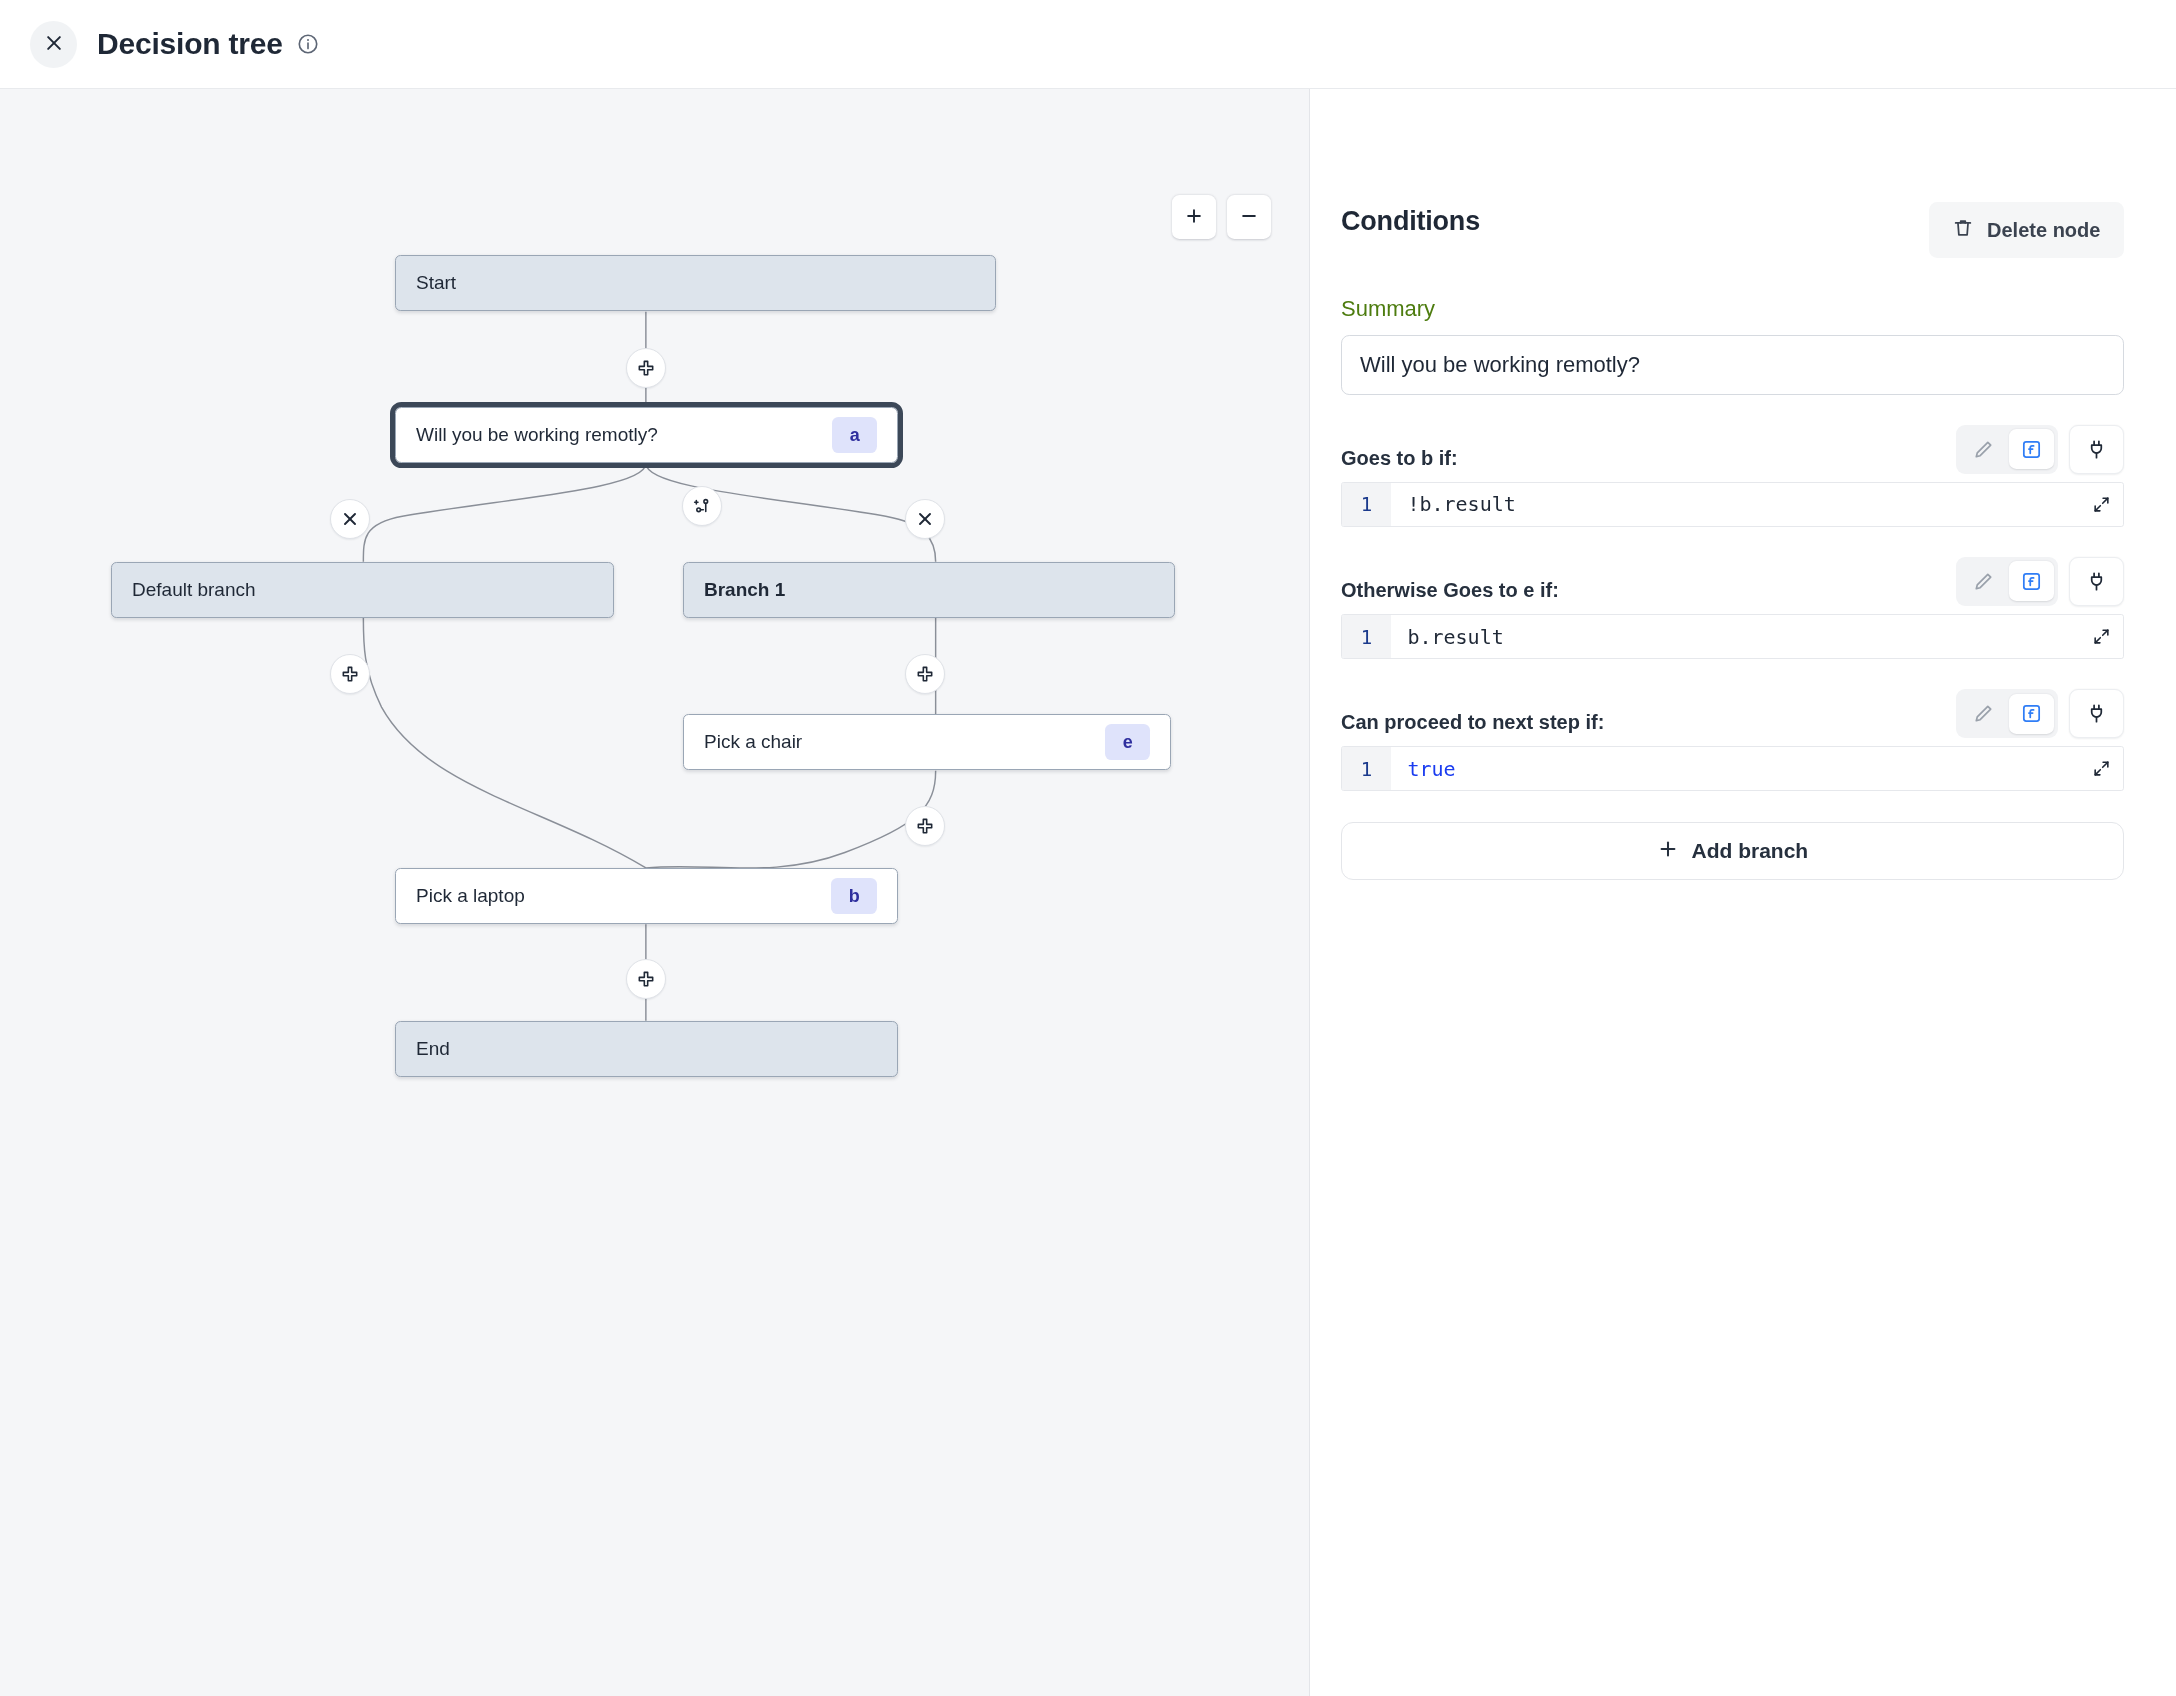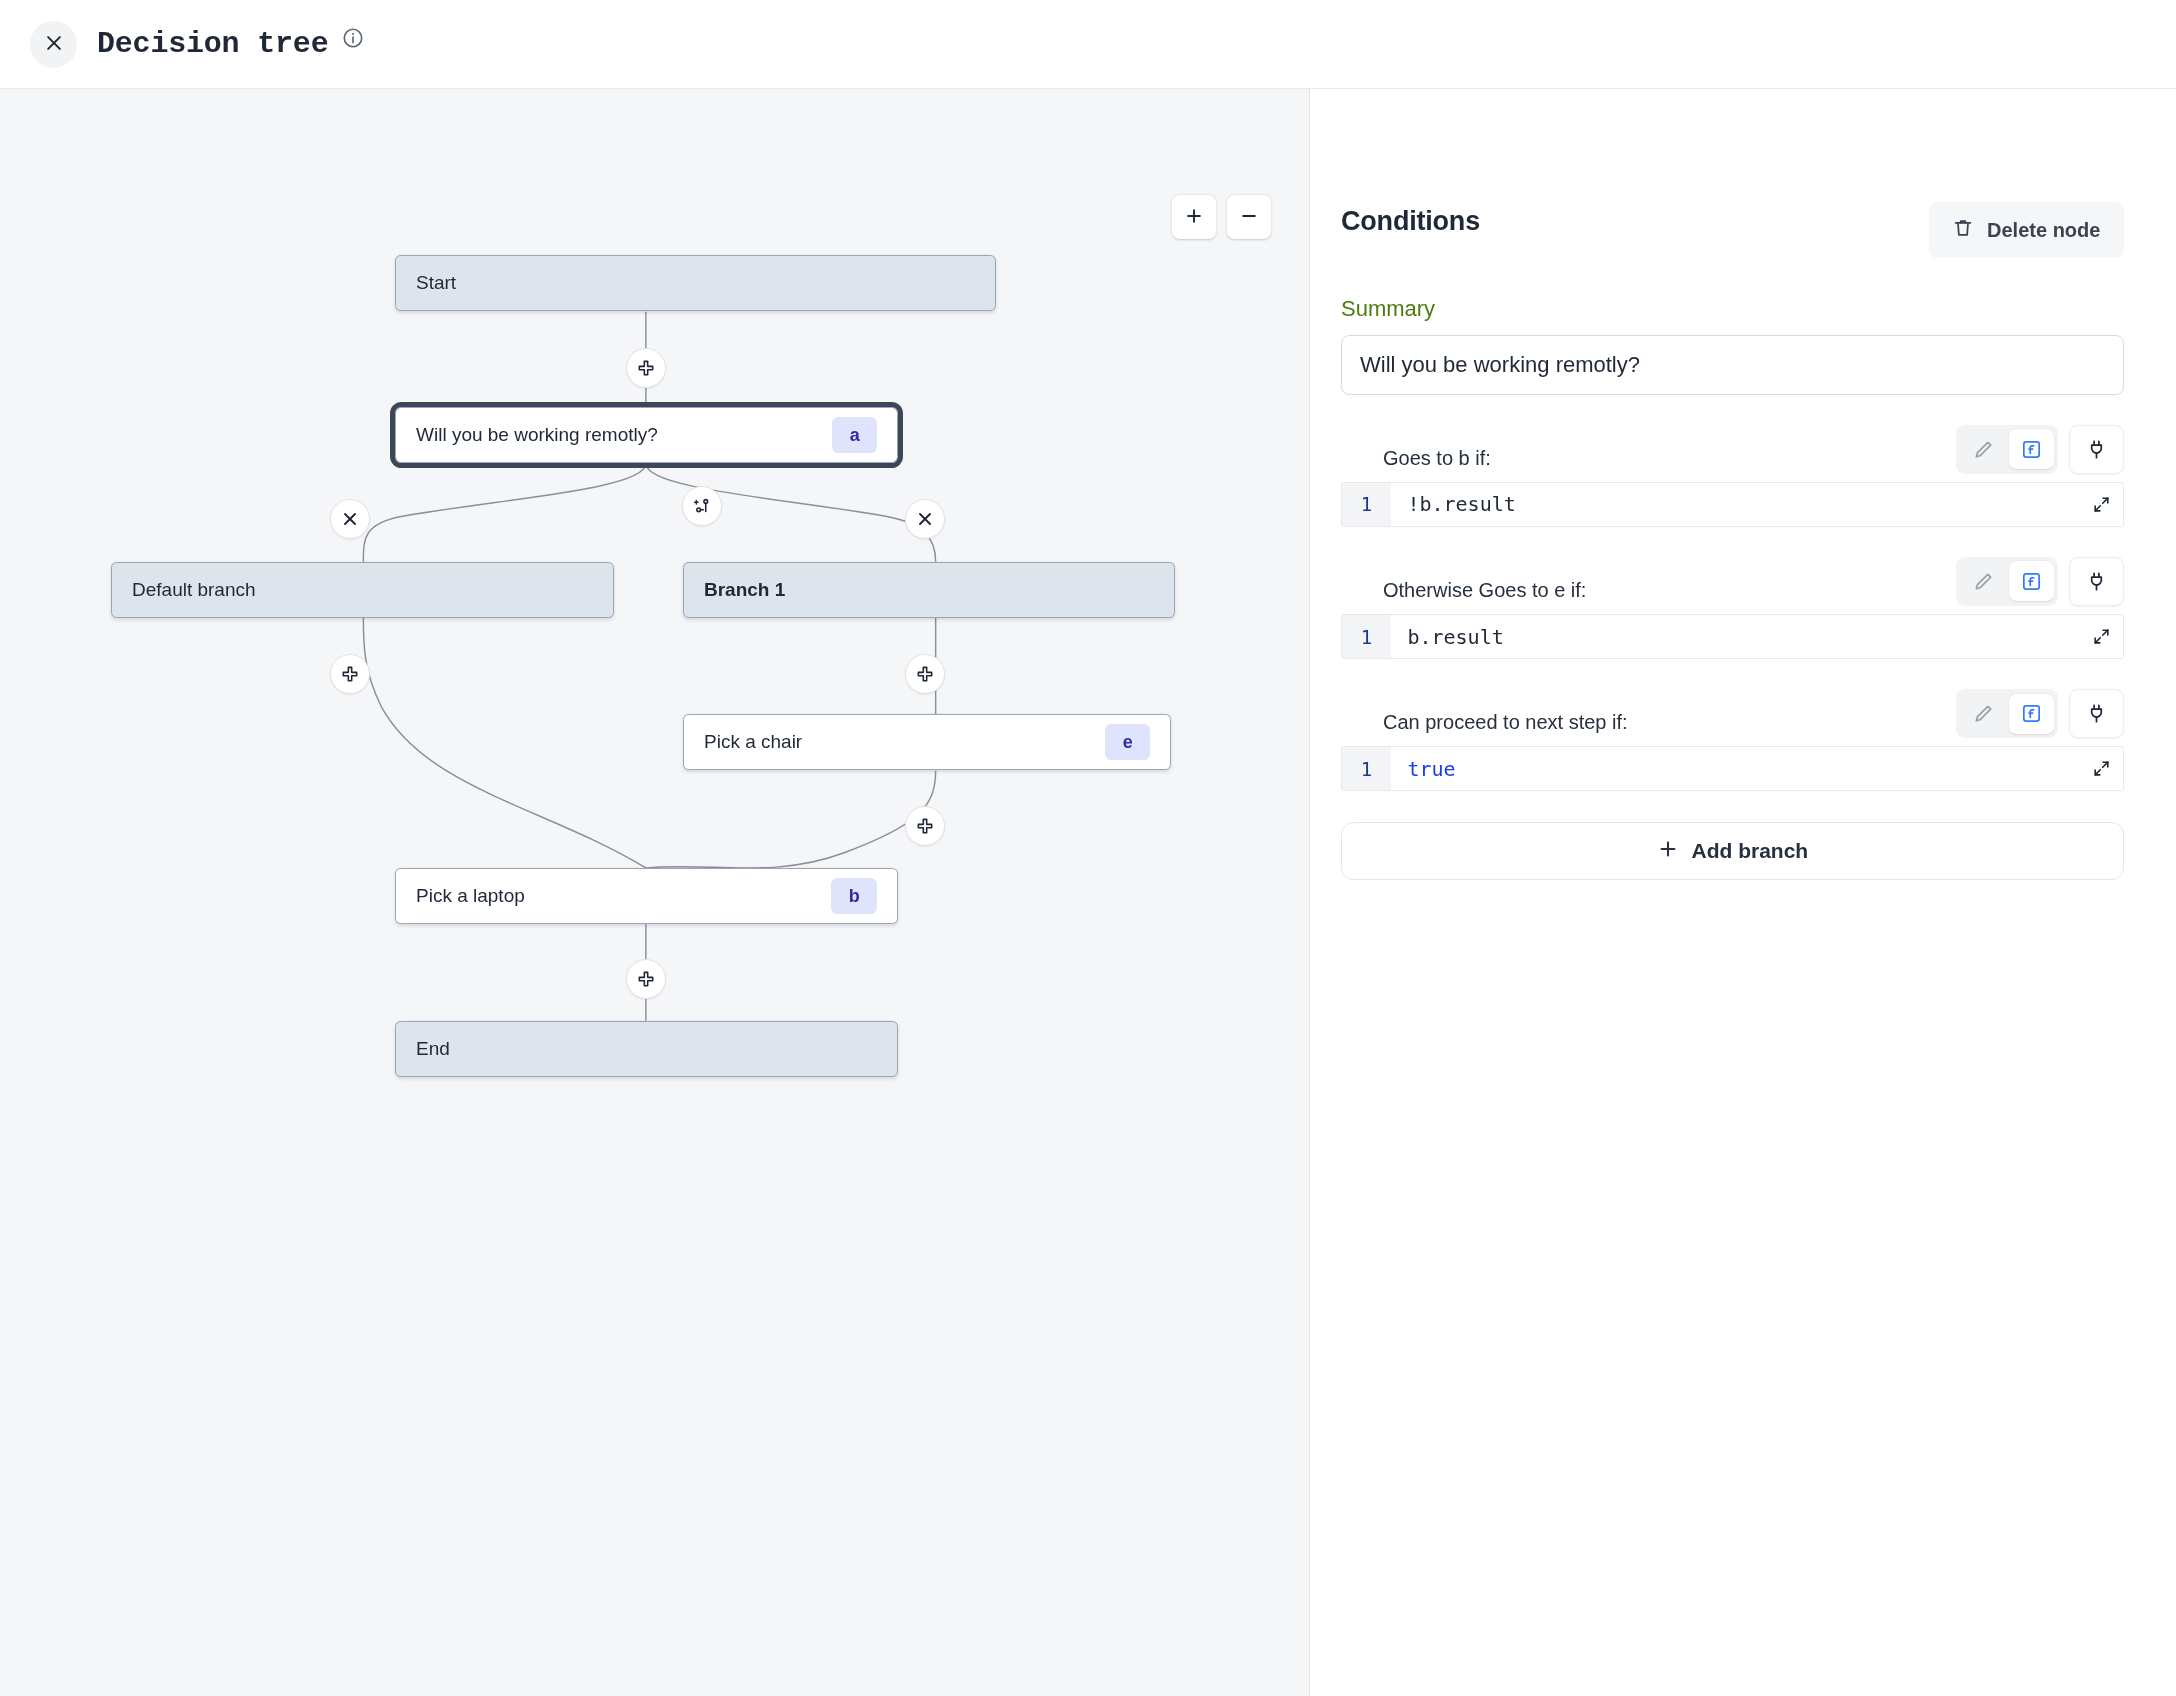--- a/index.html
+++ b/index.html
@@ -22,21 +22,21 @@
   }
   .close-btn {
     width: 47px; height: 47px;
     border-radius: 50%;
     background: #f1f3f5;
     display: flex; align-items: center; justify-content: center;
     cursor: pointer;
     flex: 0 0 auto;
   }
   .close-btn svg { width: 20px; height: 20px; }
-  .title-wrap { display: flex; align-items: flex-start; gap: 14px; font-family: Liberation Mono, monospace; }
+  .title-wrap { display: flex; align-items: center; gap: 14px; }
   .page-title {
     font-size: 30px;
     font-weight: bold;
     color: #1f2836;
     letter-spacing: -0.2px;
   }
   .info-icon { width: 22px; height: 22px; display:block; }
 
   
   .body-split { display: flex; height: 1607px; }
@@ -161,23 +161,22 @@
     background: #ffffff;
     outline: none;
   }
 
   .cond-block { margin-top: 30px; position: relative; }
   .cond-row {
     display: flex; align-items: flex-end; justify-content: space-between;
     margin-bottom: 8.2px;
   }
   .cond-label {
-    font-size: 20px; font-weight: normal; color: #26303e;
+    font-size: 20px; font-weight: bold; color: #26303e;
     padding-bottom: 3.6px;
-    margin-left: 42px;
   }
   .tool-group { display: flex; align-items: center; gap: 11px; }
   .seg {
     display: flex; align-items: center;
     background: #f2f3f5;
     border-radius: 9px;
     padding: 4.5px;
     gap: 2.7px;
   }
   .seg-btn {

